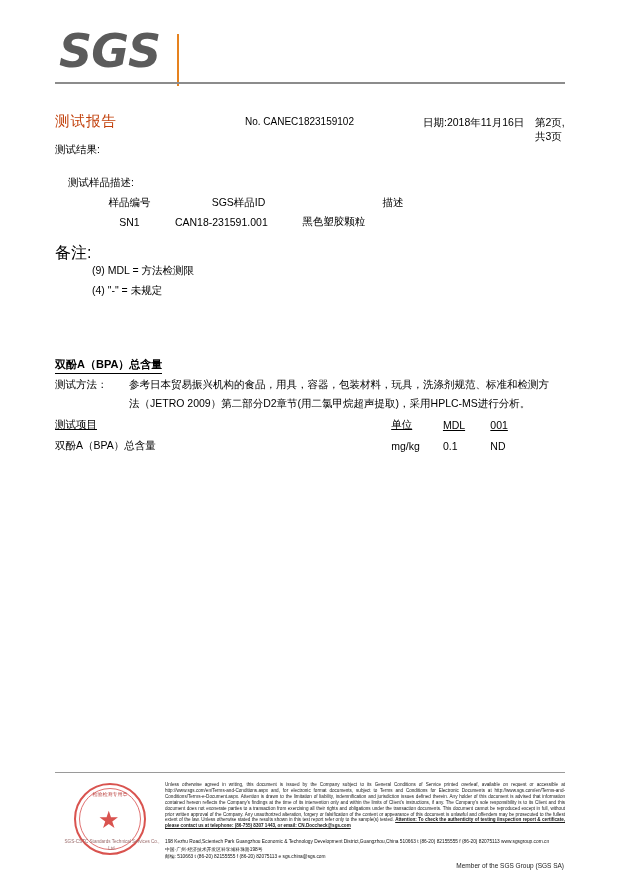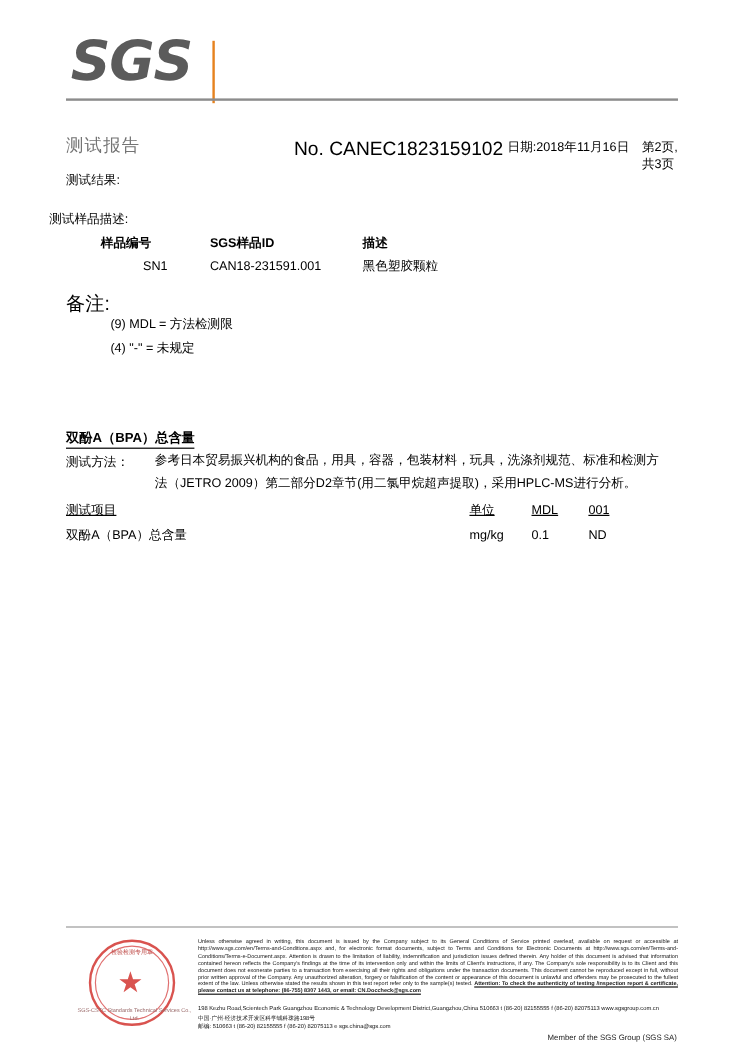--- a/index.html
+++ b/index.html
@@ -63,27 +63,27 @@
     width: 512px;
     height: 22px;
   }
   .doc-title {
     position: absolute;
     left: 0;
     top: 0;
     font-size: 14.5px;
     font-weight: normal;
     letter-spacing: 1px;
-    color: #737373;
+    color: #c2410c;
   }
   .doc-no {
     position: absolute;
     left: 190px;
     top: 4px;
-    font-size: 16px;
+    font-size: 10px;
   }
   .doc-date {
     position: absolute;
     left: 368px;
     top: 4px;
     font-size: 10.5px;
   }
   .doc-page {
     position: absolute;
     left: 480px;
@@ -93,36 +93,36 @@
 
   
   .results-label {
     position: absolute;
     left: 55px;
     top: 143px;
     font-size: 10.5px;
   }
   .sample-desc-label {
     position: absolute;
-    left: 41px;
+    left: 68px;
     top: 176px;
     font-size: 10.5px;
   }
 
   .sample-table {
     position: absolute;
     left: 84px;
     top: 196px;
     width: 400px;
     font-size: 10.5px;
     border-collapse: collapse;
   }
   .sample-table th {
-    font-weight: bold;
-    text-align: left;
+    font-weight: normal;
+    text-align: center;
     padding: 0 0 5px 0;
     white-space: nowrap;
   }
   .sample-table td {
     padding: 0;
     white-space: nowrap;
   }
   .col-no { width: 75px; }
   .col-id { width: 105px; }
   .col-desc { width: 150px; }

